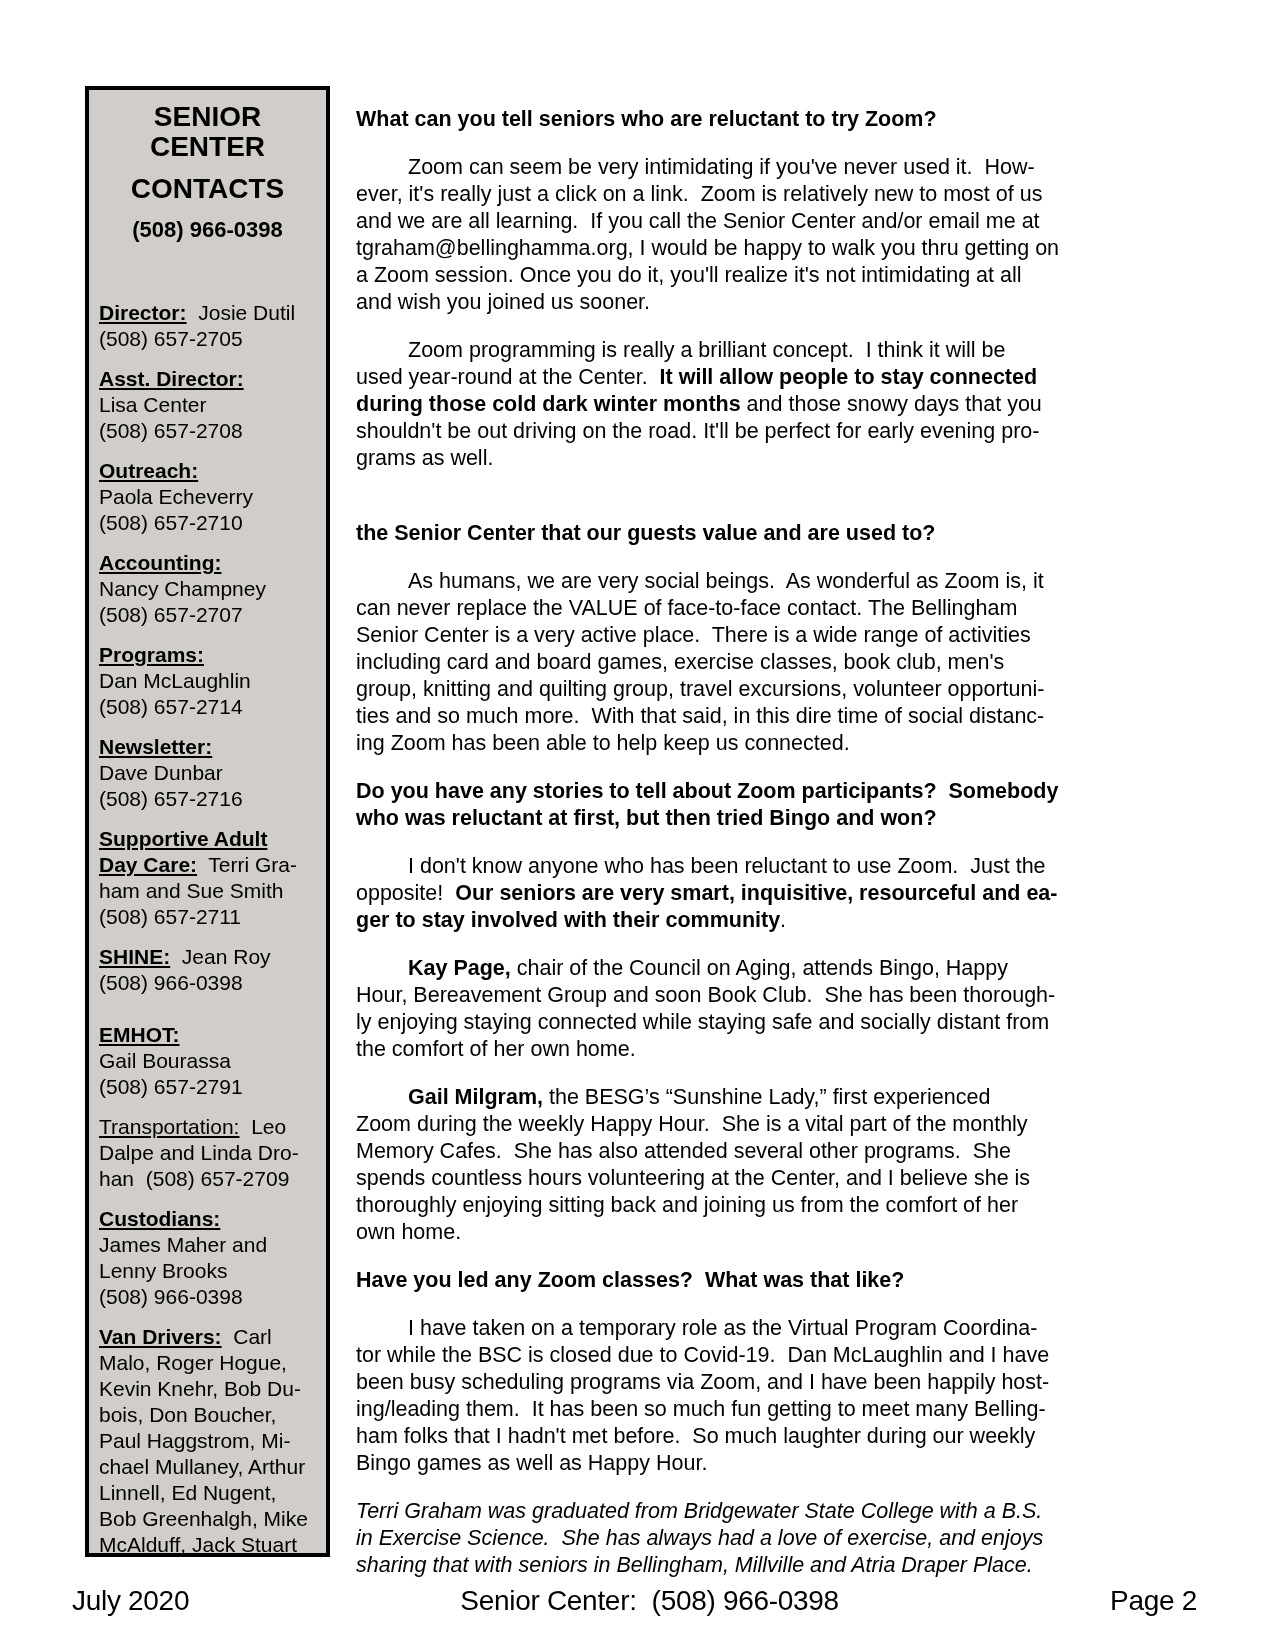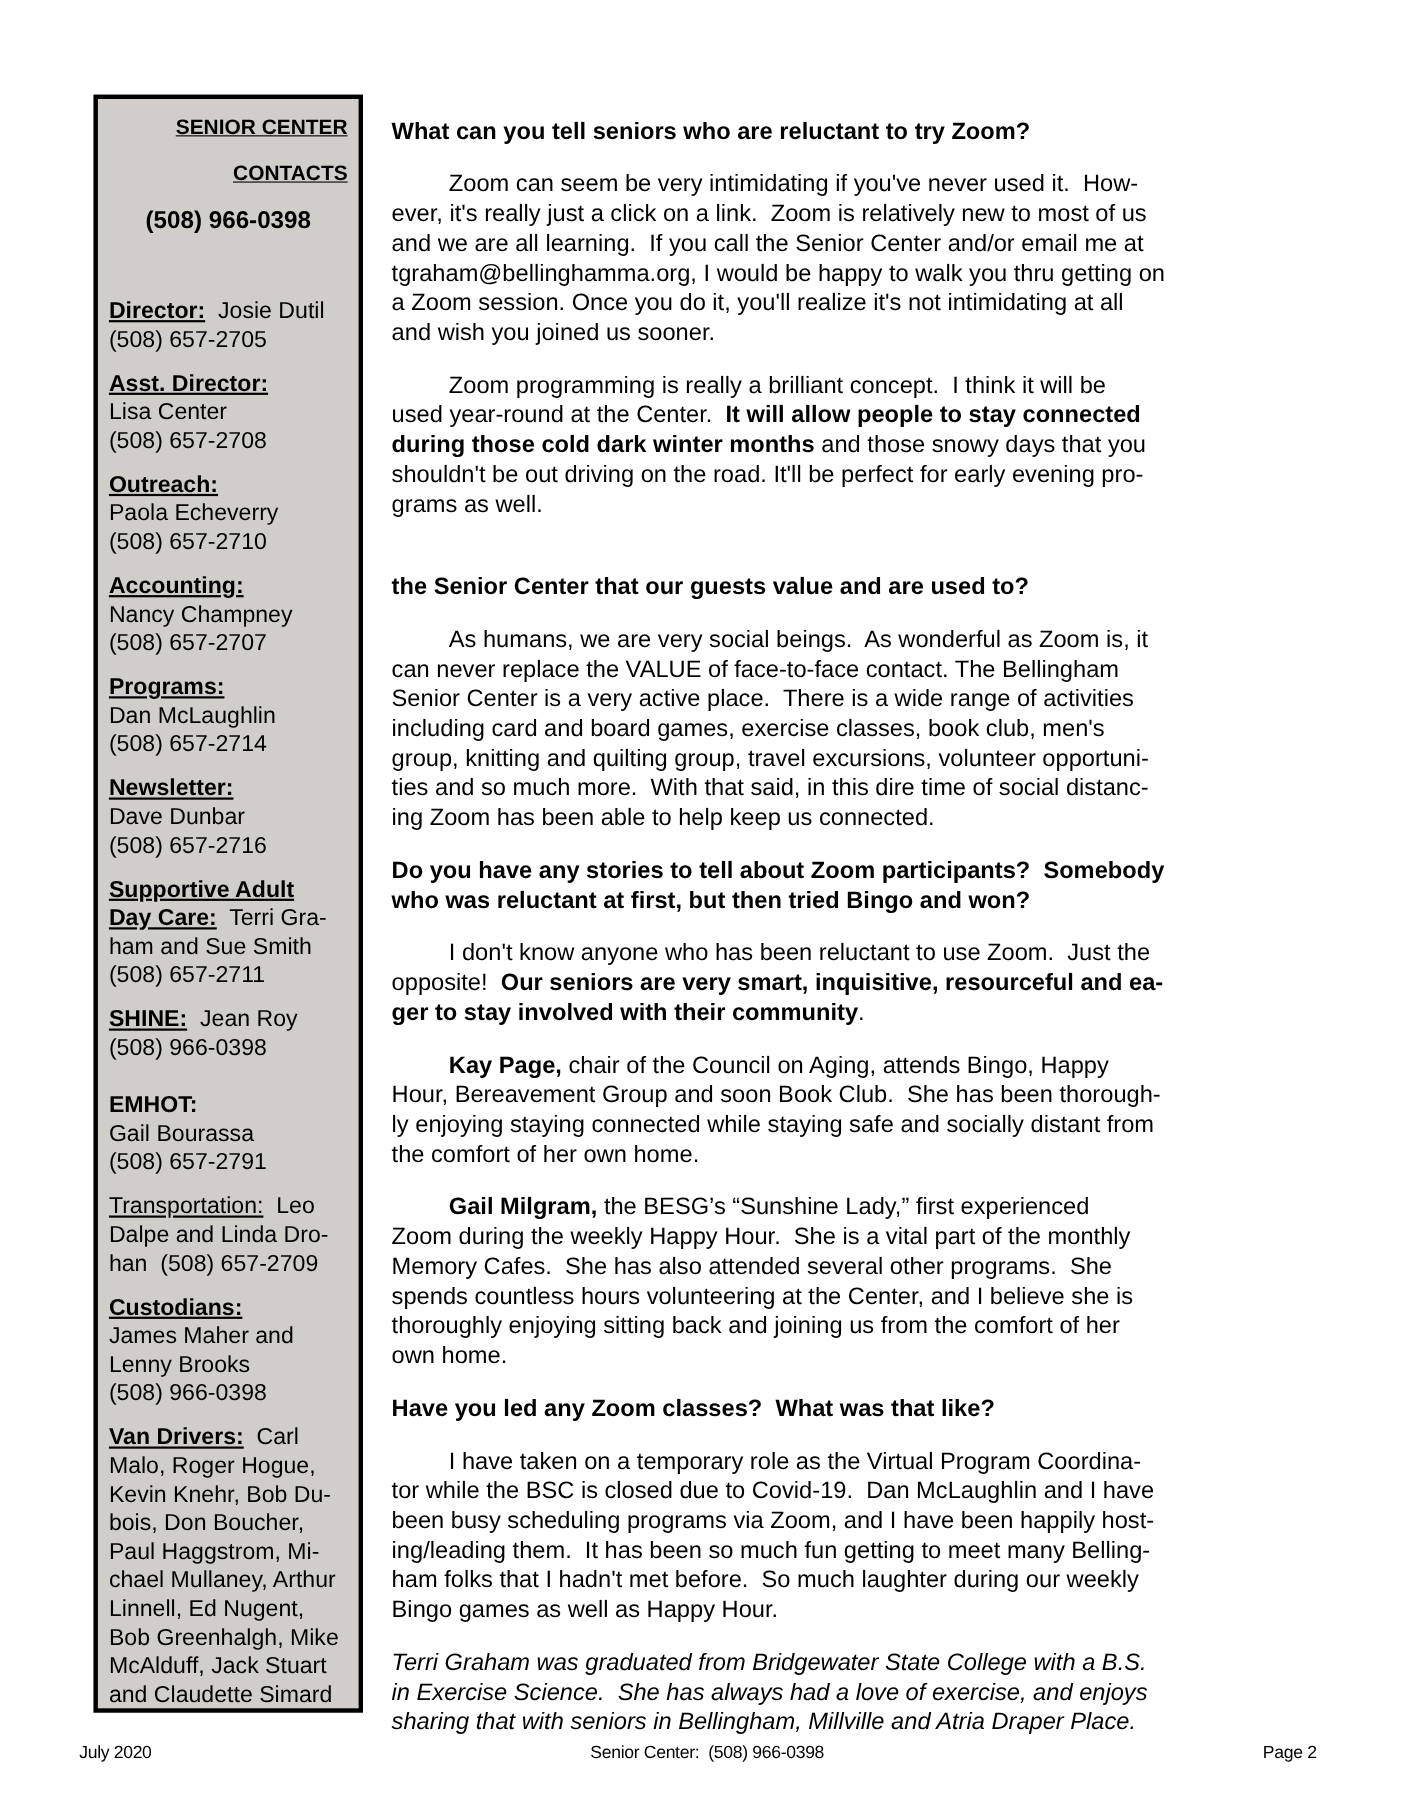--- a/index.html
+++ b/index.html
@@ -16,24 +16,23 @@
     left: 85px; top: 86px;
     width: 245px; height: 1471px;
     background: #d1cec9;
     border: 4px solid #000;
     padding: 12px 10px 8px 10px;
     font-size: 21px;
     line-height: 26px;
     overflow: hidden;
   }
   .sb-title {
-    font-size: 19px;
+    font-size: 28px;
     font-weight: bold;
-    text-decoration: underline;
-    text-align: right;
+    text-align: center;
     line-height: 30px;
     margin-bottom: 12px;
     white-space: pre-wrap;
   }
   .sb-phone {
     font-size: 22px;
     font-weight: bold;
     text-align: center;
     line-height: 28px;
     white-space: pre-wrap;
@@ -54,21 +53,21 @@
   .blk { margin-bottom: 21px; white-space: pre-wrap; }
   .blk.q { font-weight: bold; }
   .blk.a { text-indent: 52px; }
   .blk.it { font-style: italic; }
   .footer {
     position: absolute;
     left: 72px; right: 78px; top: 1585px;
     display: flex;
     justify-content: space-between;
     align-items: baseline;
-    font-size: 16px;
+    font-size: 28px;
     letter-spacing: -0.3px;
     white-space: pre-wrap;
   }
 </style>
 </head>
 <body>
 
 <div class="page">
 
   <aside class="sidebar">
@@ -76,21 +75,21 @@
     <div class="sb-title">CONTACTS</div>
     <div class="sb-phone">(508) 966-0398</div>
     <div class="sb-blk mt-director"><span style="font-weight: bold; text-decoration: underline;">Director:</span><span>  Josie Dutil</span><br><span>(508) 657-2705</span></div>
     <div class="sb-blk"><span style="font-weight: bold; text-decoration: underline;">Asst. Director:</span><br><span>Lisa Center</span><br><span>(508) 657-2708</span></div>
     <div class="sb-blk"><span style="font-weight: bold; text-decoration: underline; text-align: center;">Outreach:</span><br><span>Paola Echeverry</span><br><span>(508) 657-2710</span></div>
     <div class="sb-blk"><span style="font-weight: bold; text-decoration: underline;">Accounting:</span><br><span>Nancy Champney</span><br><span>(508) 657-2707</span></div>
     <div class="sb-blk"><span style="font-weight: bold; text-decoration: underline;">Programs:</span><br><span>Dan McLaughlin</span><br><span>(508) 657-2714</span></div>
     <div class="sb-blk"><span style="font-weight: bold; text-decoration: underline;">Newsletter:</span><br><span>Dave Dunbar</span><br><span>(508) 657-2716</span></div>
     <div class="sb-blk"><span style="font-weight: bold; text-decoration: underline;">Supportive Adult</span><br><span style="font-weight: bold; text-decoration: underline;">Day Care:</span><span>  Terri Gra-</span><br><span>ham and Sue Smith</span><br><span>(508) 657-2711</span></div>
     <div class="sb-blk"><span style="font-weight: bold; text-decoration: underline;">SHINE:</span><span>  Jean Roy</span><br><span>(508) 966-0398</span></div>
-    <div class="sb-blk mt-emhot"><span style="font-weight: bold; ">EMHOT:</span><br><span>Gail Bourassa</span><br><span>(508) 657-2791</span></div>
+    <div class="sb-blk mt-emhot"><span style="font-weight: bold; text-decoration: underline;">EMHOT:</span><br><span>Gail Bourassa</span><br><span>(508) 657-2791</span></div>
     <div class="sb-blk"><span style="font-weight: normal; text-decoration: underline;">Transportation:</span><span>  Leo</span><br><span>Dalpe and Linda Dro-</span><br><span>han  (508) 657-2709</span></div>
     <div class="sb-blk"><span style="font-weight: bold; text-decoration: underline;">Custodians:</span><br><span>James Maher and</span><br><span>Lenny Brooks</span><br><span>(508) 966-0398</span></div>
     <div class="sb-blk"><span style="font-weight: bold; text-decoration: underline;">Van Drivers:</span><span>  Carl</span><br><span>Malo, Roger Hogue,</span><br><span>Kevin Knehr, Bob Du-</span><br><span>bois, Don Boucher,</span><br><span>Paul Haggstrom, Mi-</span><br><span>chael Mullaney, Arthur</span><br><span>Linnell, Ed Nugent,</span><br><span>Bob Greenhalgh, Mike</span><br><span>McAlduff, Jack Stuart</span><br><span>and Claudette Simard</span></div>
   </aside>
 
   <main class="main">
     <div class="blk q"><span>What can you tell seniors who are reluctant to try Zoom?</span></div>
     <div class="blk a"><span>Zoom can seem be very intimidating if you've never used it.  How-</span><br><span>ever, it's really just a click on a link.  Zoom is relatively new to most of us</span><br><span>and we are all learning.  If you call the Senior Center and/or email me at</span><br><span>tgraham@bellinghamma.org, I would be happy to walk you thru getting on</span><br><span>a Zoom session. Once you do it, you'll realize it's not intimidating at all</span><br><span>and wish you joined us sooner.</span></div>
     <div class="blk a"><span>Zoom programming is really a brilliant concept.  I think it will be</span><br><span>used year-round at the Center.  </span><span style="font-weight: bold;">It will allow people to stay connected</span><br><span style="font-weight: bold;">during those cold dark winter months</span><span> and those snowy days that you</span><br><span>shouldn't be out driving on the road. It'll be perfect for early evening pro-</span><br><span>grams as well.</span></div>
     <div class="blk q"><br><span>the Senior Center that our guests value and are used to?</span></div>

